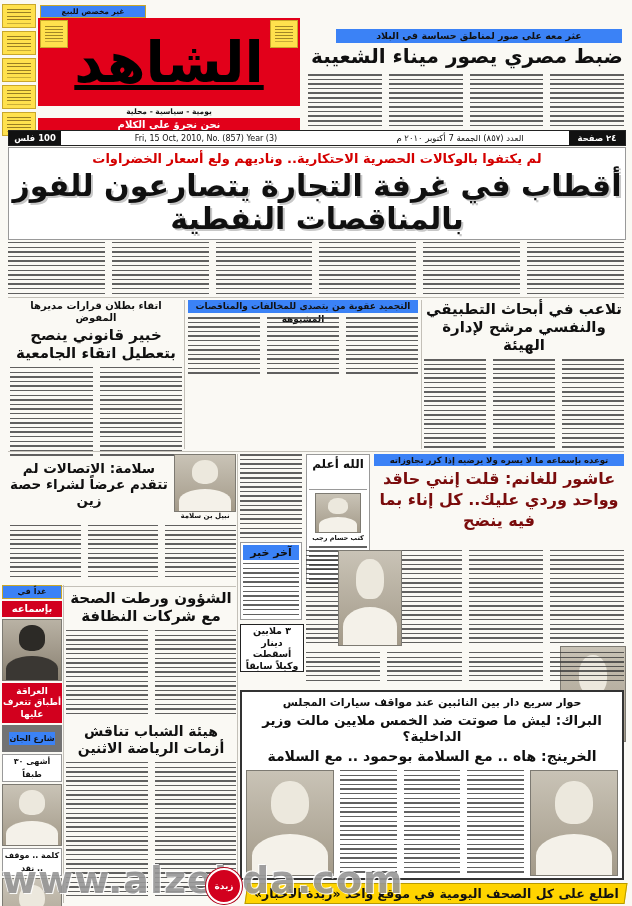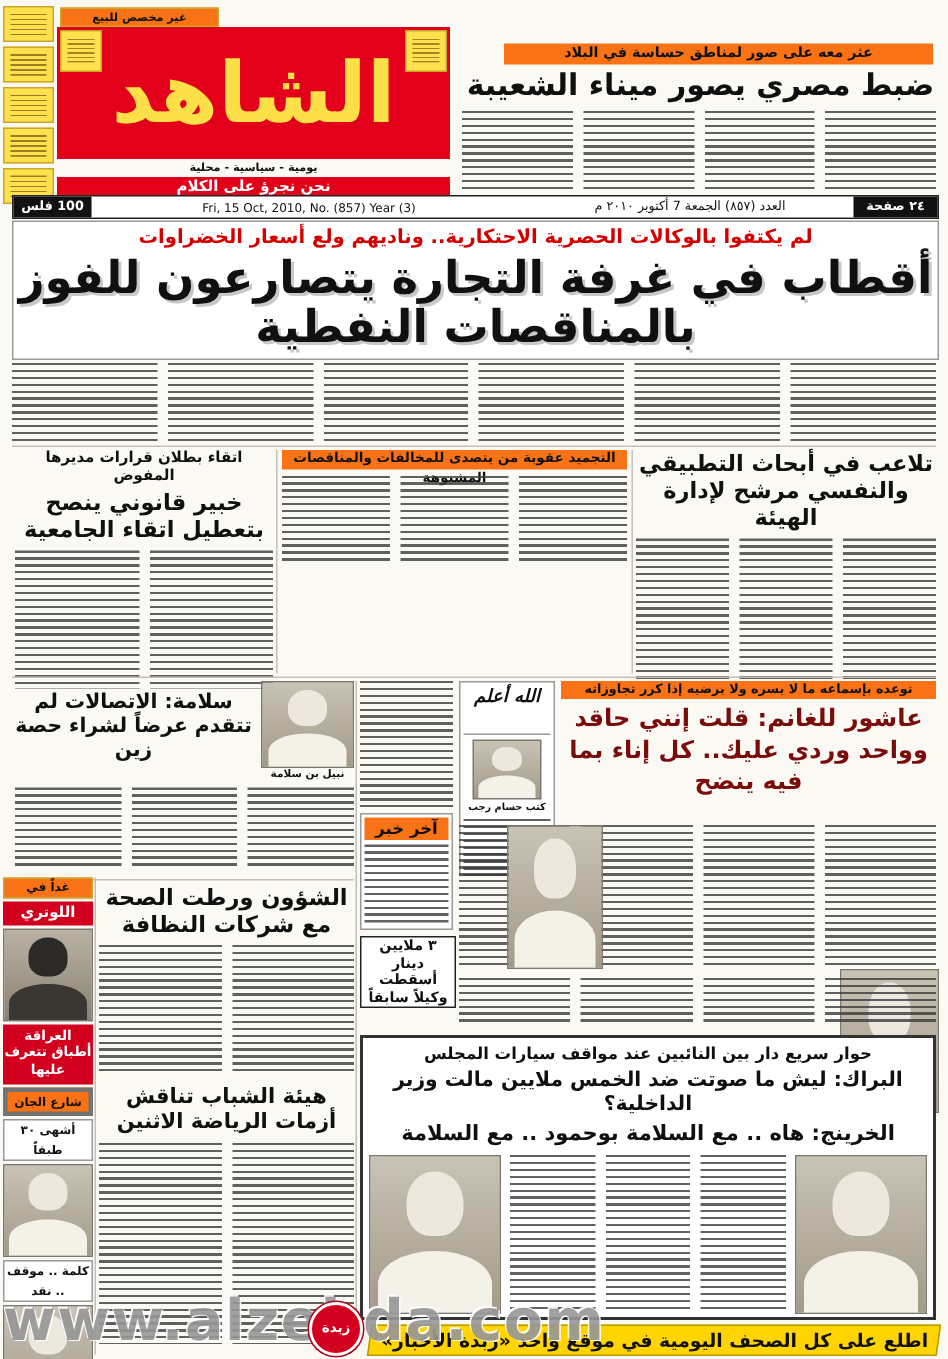--- a/index.html
+++ b/index.html
@@ -4,41 +4,41 @@
 <style>
   html,body{margin:0;padding:0;background:#8a8a8a;}
   .page{position:relative;width:632px;height:906px;margin:0 auto;background:#faf9f4;
         font-family:"DejaVu Sans",sans-serif;overflow:hidden;color:#111;}
   .abs{position:absolute;}
   .rtl{direction:rtl;}
   .c{text-align:center;}
   .b{font-weight:bold;}
   .hl{font-weight:bold;color:#101010;direction:rtl;text-align:center;line-height:1.2;}
   .shadowed{text-shadow:2px 2px 0 #c8c8c8;}
-  .yellow{background:#f97316;}
+  .yellow{background:#3b82f6;}
   .redbg{background:#e2001a;color:#fff;}
   .box{border:1px solid #999;background:#fff;}
   .lines{background-image:repeating-linear-gradient(to bottom,#3a3a3a 0 1.5px,transparent 1.5px 4.6px);opacity:.8;}
   .cols{display:flex;gap:7px;}
   .cols>.col{flex:1;}
   .mini{height:22px;margin-bottom:3px;border:1px solid #c9a72a;background-color:#ffe14d;
         background-image:repeating-linear-gradient(to bottom,rgba(70,45,0,.55) 0 1px,transparent 1px 3.4px);
         background-size:76% 66%;background-repeat:no-repeat;background-position:center;}
   .photo{position:relative;border:1px solid #7d7a72;background:linear-gradient(180deg,#c9c3b6,#a39a89);overflow:hidden;}
   .photo::before{content:"";position:absolute;top:9%;left:28%;width:44%;height:42%;
         background:#ece8dd;border-radius:48% 48% 42% 42%;}
   .photo::after{content:"";position:absolute;bottom:-2%;left:6%;width:88%;height:42%;
         background:#f4f1e9;border-radius:50% 50% 0 0;}
   .photo.dark{background:linear-gradient(180deg,#b9b2a4,#8a8172);}
   .photo.dark::before{background:#2c2a26;}
   .photo.dark::after{background:#3a3733;}
   .vline{width:1px;background:#c3c0b8;}
   .hline{height:1px;background:#c3c0b8;}
   .logo-text{width:100%;height:100%;display:flex;align-items:center;justify-content:center;
-        color:#fde047;font-weight:bold;font-size:56px;direction:rtl;letter-spacing:-1px;}
+        color:#000000;font-weight:bold;font-size:56px;direction:rtl;letter-spacing:-1px;text-decoration:underline;}
   .badge{position:absolute;width:26px;height:26px;background:#ffe14d;border:1px solid #c9a72a;
         background-image:repeating-linear-gradient(to bottom,rgba(70,45,0,.5) 0 1px,transparent 1px 3px);
         background-size:70% 60%;background-repeat:no-repeat;background-position:center;}
   .datebar{display:flex;align-items:stretch;border:1px solid #222;background:#fff;font-size:8px;}
   .datebar .seg-dark{background:#111;color:#fff;display:flex;align-items:center;justify-content:center;font-weight:bold;}
   .datebar .seg{flex:1;display:flex;align-items:center;justify-content:center;margin-left:36px;}
   .ribbon{background:#ffd400;transform:skewX(-8deg);display:flex;align-items:center;justify-content:center;
         border:1px solid #b89a00;}
   .ribbon>span{transform:skewX(8deg);font-weight:bold;font-size:12.5px;direction:rtl;white-space:nowrap;}
   .watermark{font-weight:bold;font-size:38px;color:#979797;opacity:.9;direction:ltr;
@@ -153,21 +153,21 @@
     <div class="cols" style="height:54px;margin-top:4px;">
       <div class="col lines"></div>
       <div class="col lines"></div>
       <div class="col lines"></div>
     </div>
   </div>
 
   <div class="abs lines" style="left:240px;top:454px;width:62px;height:84px;"></div>
 
   <div class="abs box" style="left:306px;top:454px;width:64px;height:130px;padding:2px;box-sizing:border-box;">
-    <div class="hl" style="font-size:12px;border-bottom:1px solid #999;padding-bottom:18px;font-style:italic;">الله أعلم</div>
+    <div class="hl" style="font-size:12px;border-bottom:1px solid #999;padding-bottom:18px;">الله أعلم</div>
     <div class="photo" style="width:44px;height:38px;margin:3px auto 1px auto;"></div>
     <div class="caption" style="font-size:6.5px;">كتب حسام رجب</div>
     <div class="lines" style="height:38px;margin-top:3px;"></div>
   </div>
 
   <div class="abs" style="left:374px;top:454px;width:250px;">
     <div class="yellow c b rtl" style="height:12px;font-size:8.5px;line-height:12px;">توعده بإسماعه ما لا يسره ولا يرضيه إذا كرر تجاوزاته</div>
     <div class="hl" style="margin-top:3px;font-size:16px;line-height:1.3;color:#7a0c0c;">عاشور للغانم: قلت إنني حاقد وواحد وردي عليك.. كل إناء بما فيه ينضح</div>
   </div>
 
@@ -209,24 +209,24 @@
   <div class="abs" style="left:66px;top:723px;width:170px;height:180px;">
     <div class="hl" style="font-size:14px;">هيئة الشباب تناقش أزمات الرياضة الاثنين</div>
     <div class="cols" style="height:134px;margin-top:5px;">
       <div class="col lines"></div>
       <div class="col lines"></div>
     </div>
   </div>
 
   <div class="abs sidebar" style="left:2px;top:585px;width:60px;">
     <div class="yellow sb-label" style="border:1px solid #c9a72a;">غداً في</div>
-    <div class="sb-red" style="font-size:10px;line-height:16px;">اللوتري</div>
+    <div class="sb-red" style="font-size:10px;line-height:16px;">بإسماعه</div>
     <div class="photo dark" style="height:60px;"></div>
     <div class="sb-red" style="font-size:9px;line-height:1.25;padding:3px 1px;">العراقة أطباق تتعرف عليها</div>
-    <div class="yellow sb-label" style="border:3px solid #737373;line-height:13px;">شارع الجان</div>
+    <div class="yellow sb-label" style="border:7px solid #737373;line-height:13px;">شارع الجان</div>
     <div class="sb-label" style="border:1px solid #999;background:#fff;line-height:13px;">أشهى ٣٠ طبقاً</div>
     <div class="photo" style="height:60px;"></div>
     <div class="sb-label" style="border:1px solid #999;background:#fff;line-height:13px;">كلمة .. موقف .. نقد</div>
     <div class="photo" style="height:64px;"></div>
   </div>
   <div class="abs vline" style="left:63px;top:585px;height:318px;"></div>
   <div class="abs vline" style="left:237px;top:454px;height:426px;"></div>
 
   <div class="abs dialog-box" style="left:240px;top:690px;width:384px;height:190px;box-sizing:border-box;padding:4px;">
     <div class="hl" style="font-size:11px;">حوار سريع دار بين النائبين عند مواقف سيارات المجلس</div>

